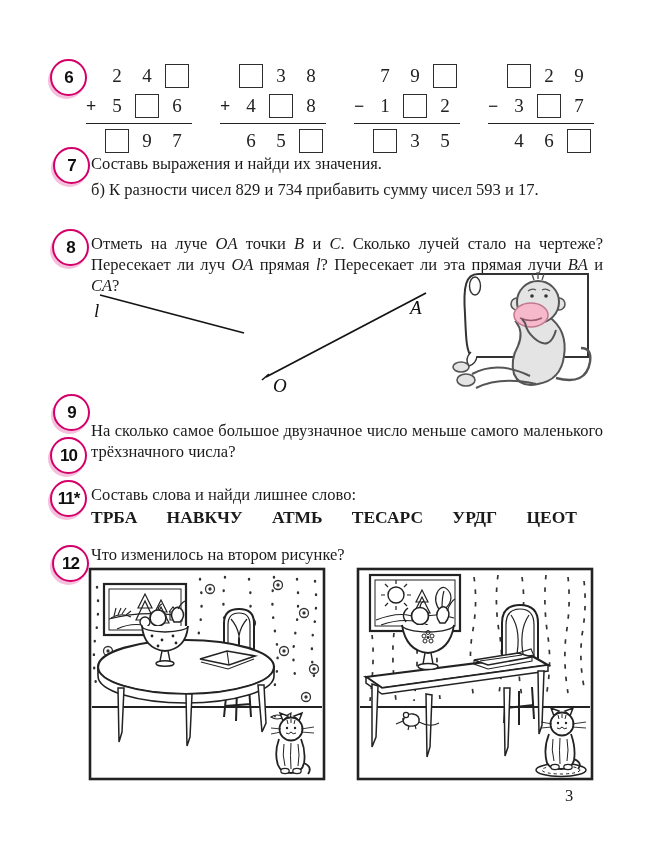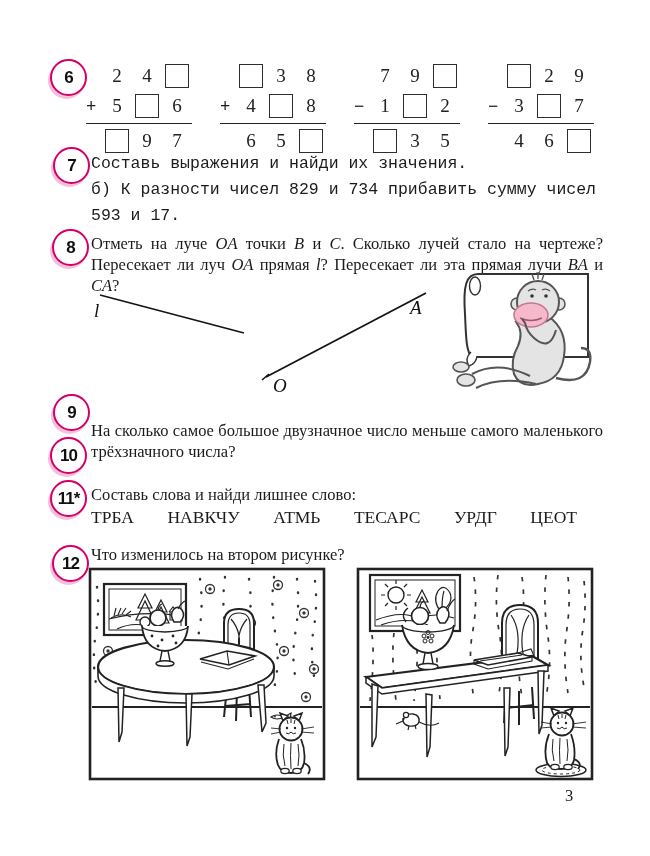--- a/index.html
+++ b/index.html
@@ -7,24 +7,24 @@
         font-family:"Liberation Serif",serif;color:#1b1b1b;}
   
   .badge{position:absolute;width:33px;height:33px;border:2.6px solid #d4006a;border-radius:50%;
          background:#fff;display:flex;align-items:center;justify-content:center;
          font-family:"Liberation Sans",sans-serif;font-weight:bold;font-size:17px;color:#101010;
          box-shadow:-2px 3px 0 #f5c0dc;z-index:4;letter-spacing:-1px;}
   
   .txt{position:absolute;left:91px;width:512px;font-size:16.5px;line-height:21px;}
   .jtext{text-align:justify;}
   .bi{font-style:italic;font-weight:normal;}
-  .line7{line-height:26px;font-family:Liberation Mono, monospace;}
+  .line7{line-height:26px;}
   .gapspan{display:inline-block;width:16px;}
   .words{position:absolute;left:91px;top:507px;width:486px;display:flex;justify-content:space-between;
-         font-weight:normal;font-size:17.5px;}
+         font-weight:bold;font-size:17.5px;}
   .pagenum{position:absolute;left:565px;top:786px;font-size:16.5px;}
   
   .p6wrap{position:absolute;left:86px;top:61px;display:flex;gap:28px;}
   .p6col{display:flex;flex-direction:column;}
   .p6row{display:flex;align-items:center;height:30px;}
   .p6op{width:16px;font-size:18px;font-weight:bold;text-align:left;}
   .p6cell{width:30px;height:30px;display:flex;align-items:center;justify-content:center;
           font-size:19px;color:#222;}
   .p6cell.p6box{width:24px;height:24px;margin:3px;border:1.6px solid #2e2e2e;box-sizing:border-box;background:#fff;}
   .p6rule{border-top:1.7px solid #222;width:106px;margin:2px 0 2px 0;}

